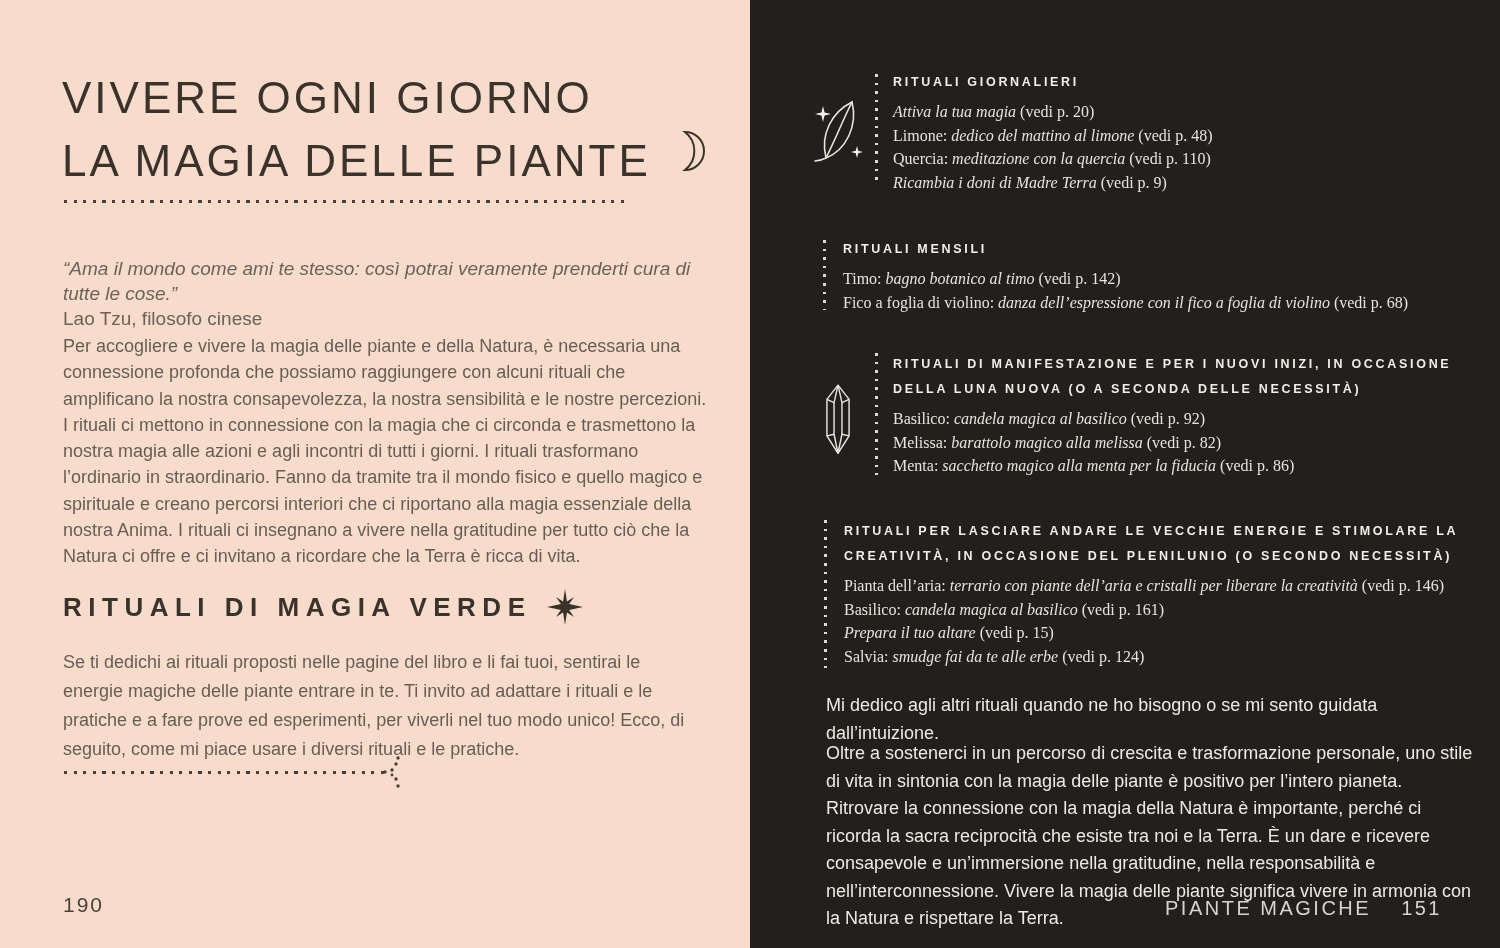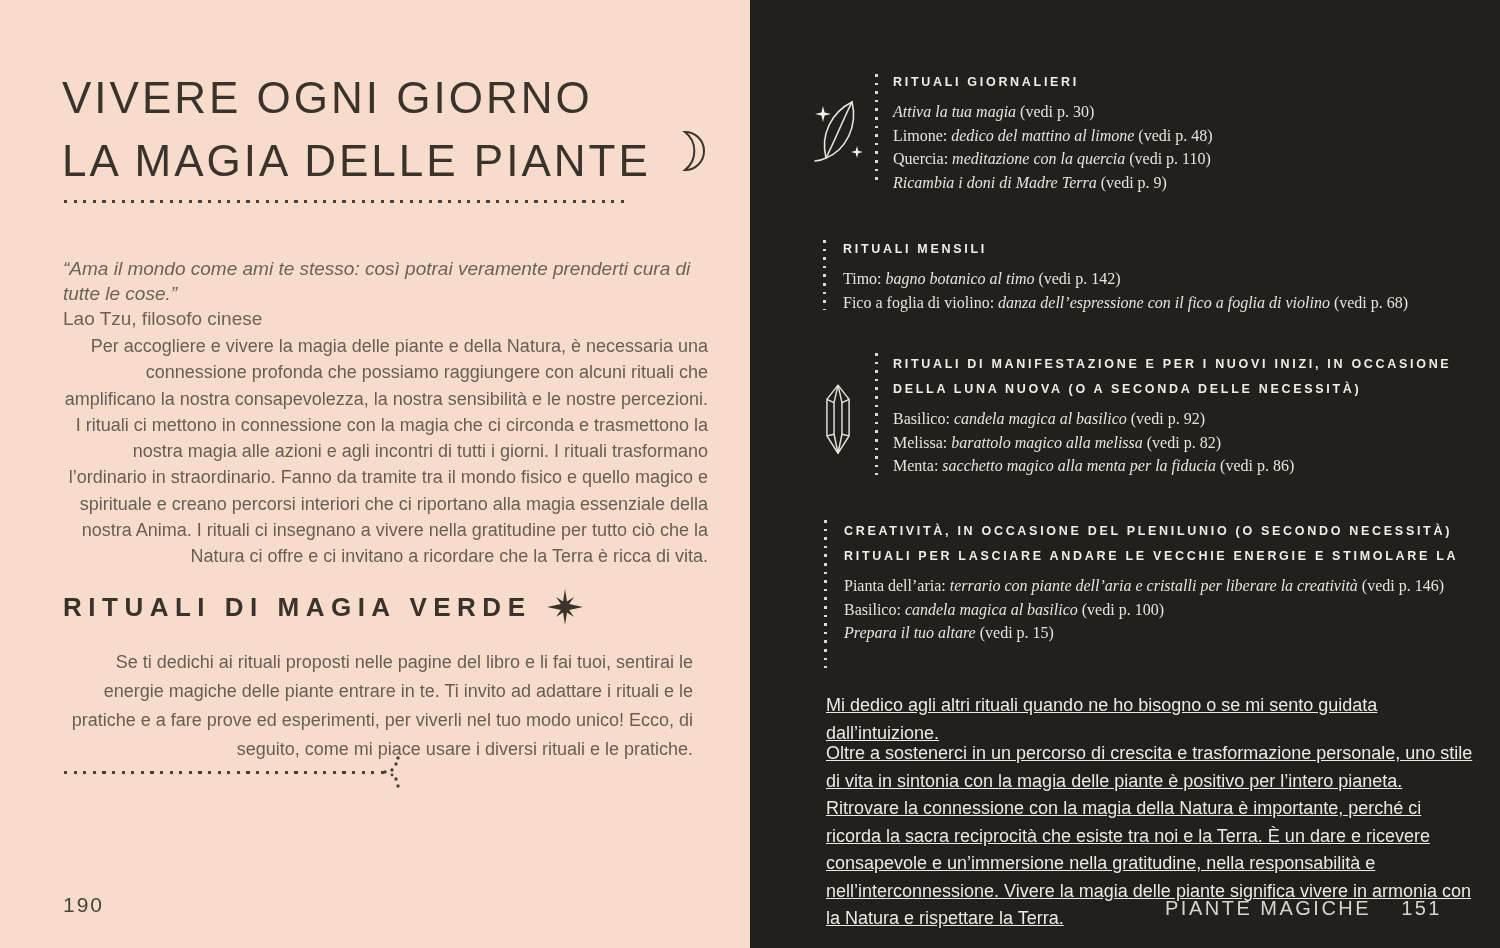--- a/index.html
+++ b/index.html
@@ -17,35 +17,35 @@
 
   
   .title{font-family:"Liberation Sans",sans-serif;font-weight:300;font-size:44px;line-height:63px;
          letter-spacing:3px;color:var(--left-title);white-space:nowrap;}
   .title .tline{display:block;}
   .title .tline:last-child{display:flex;gap:24px;}
   .hdots{height:3.2px;background:repeating-linear-gradient(to right,#474039 0 3.2px,transparent 3.2px 9.6px);}
   .quote{font-size:19px;line-height:25px;color:#6b6259;width:660px;}
   .quote .qtext{font-style:italic;display:block;}
   .quote .qauthor{display:block;font-style:normal;}
-  .body-copy{font-size:18px;line-height:26.3px;color:var(--left-text);width:645px;text-align:right;}
+  .body-copy{font-size:18px;line-height:26.3px;color:var(--left-text);width:645px;}
   .left-heading{display:flex;align-items:center;gap:16px;font-weight:700;font-size:26px;
                 letter-spacing:6.5px;color:var(--left-title);white-space:nowrap;}
   .pagenum{font-weight:300;font-size:21px;letter-spacing:2px;color:#4a433b;}
 
   
   .vdots{width:3px;background:repeating-linear-gradient(to bottom,rgba(233,229,222,.95) 0 2.6px,transparent 2.6px 8.6px);}
   .sec-head{font-weight:700;font-size:12.5px;line-height:25px;letter-spacing:2.7px;
             color:var(--right-heading);}
   .sec-head span{display:block;white-space:nowrap;}
   .items{margin-top:5px;}
   .item{font-family:"Liberation Serif",serif;font-size:16px;line-height:23.7px;
         color:var(--right-text);white-space:nowrap;font-weight:400;}
   .item em{font-style:italic;text-align:center;}
-  .right-copy{font-size:18px;line-height:27.5px;color:#eceae3;width:648px;text-decoration:underline;}
+  .right-copy{font-size:18px;line-height:27.5px;color:#eceae3;width:648px;}
   .footer{display:flex;align-items:flex-end;gap:30px;font-weight:300;font-size:20px;
           letter-spacing:2.5px;color:var(--footer-text);white-space:nowrap;}
   svg{display:block;}
 </style>
 </head>
 <body>
 
 <div id="stage">
 
   <div id="page-left" class="page">
@@ -106,21 +106,21 @@
         <path d="M13 12 L14.6 18.4 L21 20 L14.6 21.6 L13 28 L11.4 21.6 L5 20 L11.4 18.4 Z"></path>
         <path d="M47 52 L48.3 56.7 L53 58 L48.3 59.3 L47 64 L45.7 59.3 L41 58 L45.7 56.7 Z"></path>
       </g>
     </svg>
     <div class="vdots abs" style="left:125px;top:74px;height:112px;"></div>
     <div class="abs" style="left:143px;top:70px;">
       <div class="sec-head">
         <span>RITUALI GIORNALIERI</span>
       </div>
       <div class="items">
-        <p class="item"><span></span><em>Attiva la tua magia</em><span> (vedi p. 30)</span></p>
+        <p class="item"><span></span><em>Attiva la tua magia</em><span> (vedi p. 20)</span></p>
         <p class="item"><span>Limone: </span><em>dedico del mattino al limone</em><span> (vedi p. 48)</span></p>
         <p class="item"><span>Quercia: </span><em>meditazione con la quercia</em><span> (vedi p. 110)</span></p>
         <p class="item"><span></span><em>Ricambia i doni di Madre Terra</em><span> (vedi p. 9)</span></p>
       </div>
     </div>
 
     <div class="vdots abs" style="left:73px;top:240px;height:70px;"></div>
     <div class="abs" style="left:93px;top:237px;">
       <div class="sec-head">
         <span>RITUALI MENSILI</span>
@@ -148,27 +148,28 @@
       <div class="items">
         <p class="item"><span>Basilico: </span><em>candela magica al basilico</em><span> (vedi p. 92)</span></p>
         <p class="item"><span>Melissa: </span><em>barattolo magico alla melissa</em><span> (vedi p. 82)</span></p>
         <p class="item"><span>Menta: </span><em>sacchetto magico alla menta per la fiducia</em><span> (vedi p. 86)</span></p>
       </div>
     </div>
 
     <div class="vdots abs" style="left:74px;top:520px;height:148px;"></div>
     <div class="abs" style="left:94px;top:519px;">
       <div class="sec-head">
+        <span>RITUALI PER LASCIARE ANDARE LE VECCHIE ENERGIE E STIMOLARE LA</span>
         <span>CREATIVITÀ, IN OCCASIONE DEL PLENILUNIO (O SECONDO NECESSITÀ)</span>
-        <span>RITUALI PER LASCIARE ANDARE LE VECCHIE ENERGIE E STIMOLARE LA</span>
       </div>
       <div class="items">
         <p class="item"><span>Pianta dell’aria: </span><em>terrario con piante dell’aria e cristalli per liberare la creatività</em><span> (vedi p. 146)</span></p>
-        <p class="item"><span>Basilico: </span><em>candela magica al basilico</em><span> (vedi p. 100)</span></p>
+        <p class="item"><span>Basilico: </span><em>candela magica al basilico</em><span> (vedi p. 161)</span></p>
         <p class="item"><span></span><em>Prepara il tuo altare</em><span> (vedi p. 15)</span></p>
+        <p class="item"><span>Salvia: </span><em>smudge fai da te alle erbe</em><span> (vedi p. 124)</span></p>
       </div>
     </div>
 
     <p class="right-copy abs" style="left:76px;top:692px;">Mi dedico agli altri rituali quando ne ho bisogno o se mi sento guidata dall’intuizione.</p>
 
     <p class="right-copy abs" style="left:76px;top:740px;">Oltre a sostenerci in un percorso di crescita e trasformazione personale, uno stile di vita in sintonia con la magia delle piante è positivo per l’intero pianeta. Ritrovare la connessione con la magia della Natura è importante, perché ci ricorda la sacra reciprocità che esiste tra noi e la Terra. È un dare e ricevere consapevole e un’immersione nella gratitudine, nella responsabilità e nell’interconnessione. Vivere la magia delle piante significa vivere in armonia con la Natura e rispettare la Terra.</p>
 
     <div class="footer abs" style="right:58px;top:897px;">
       <span>PIANTE MAGICHE</span>
       <span>151</span>

